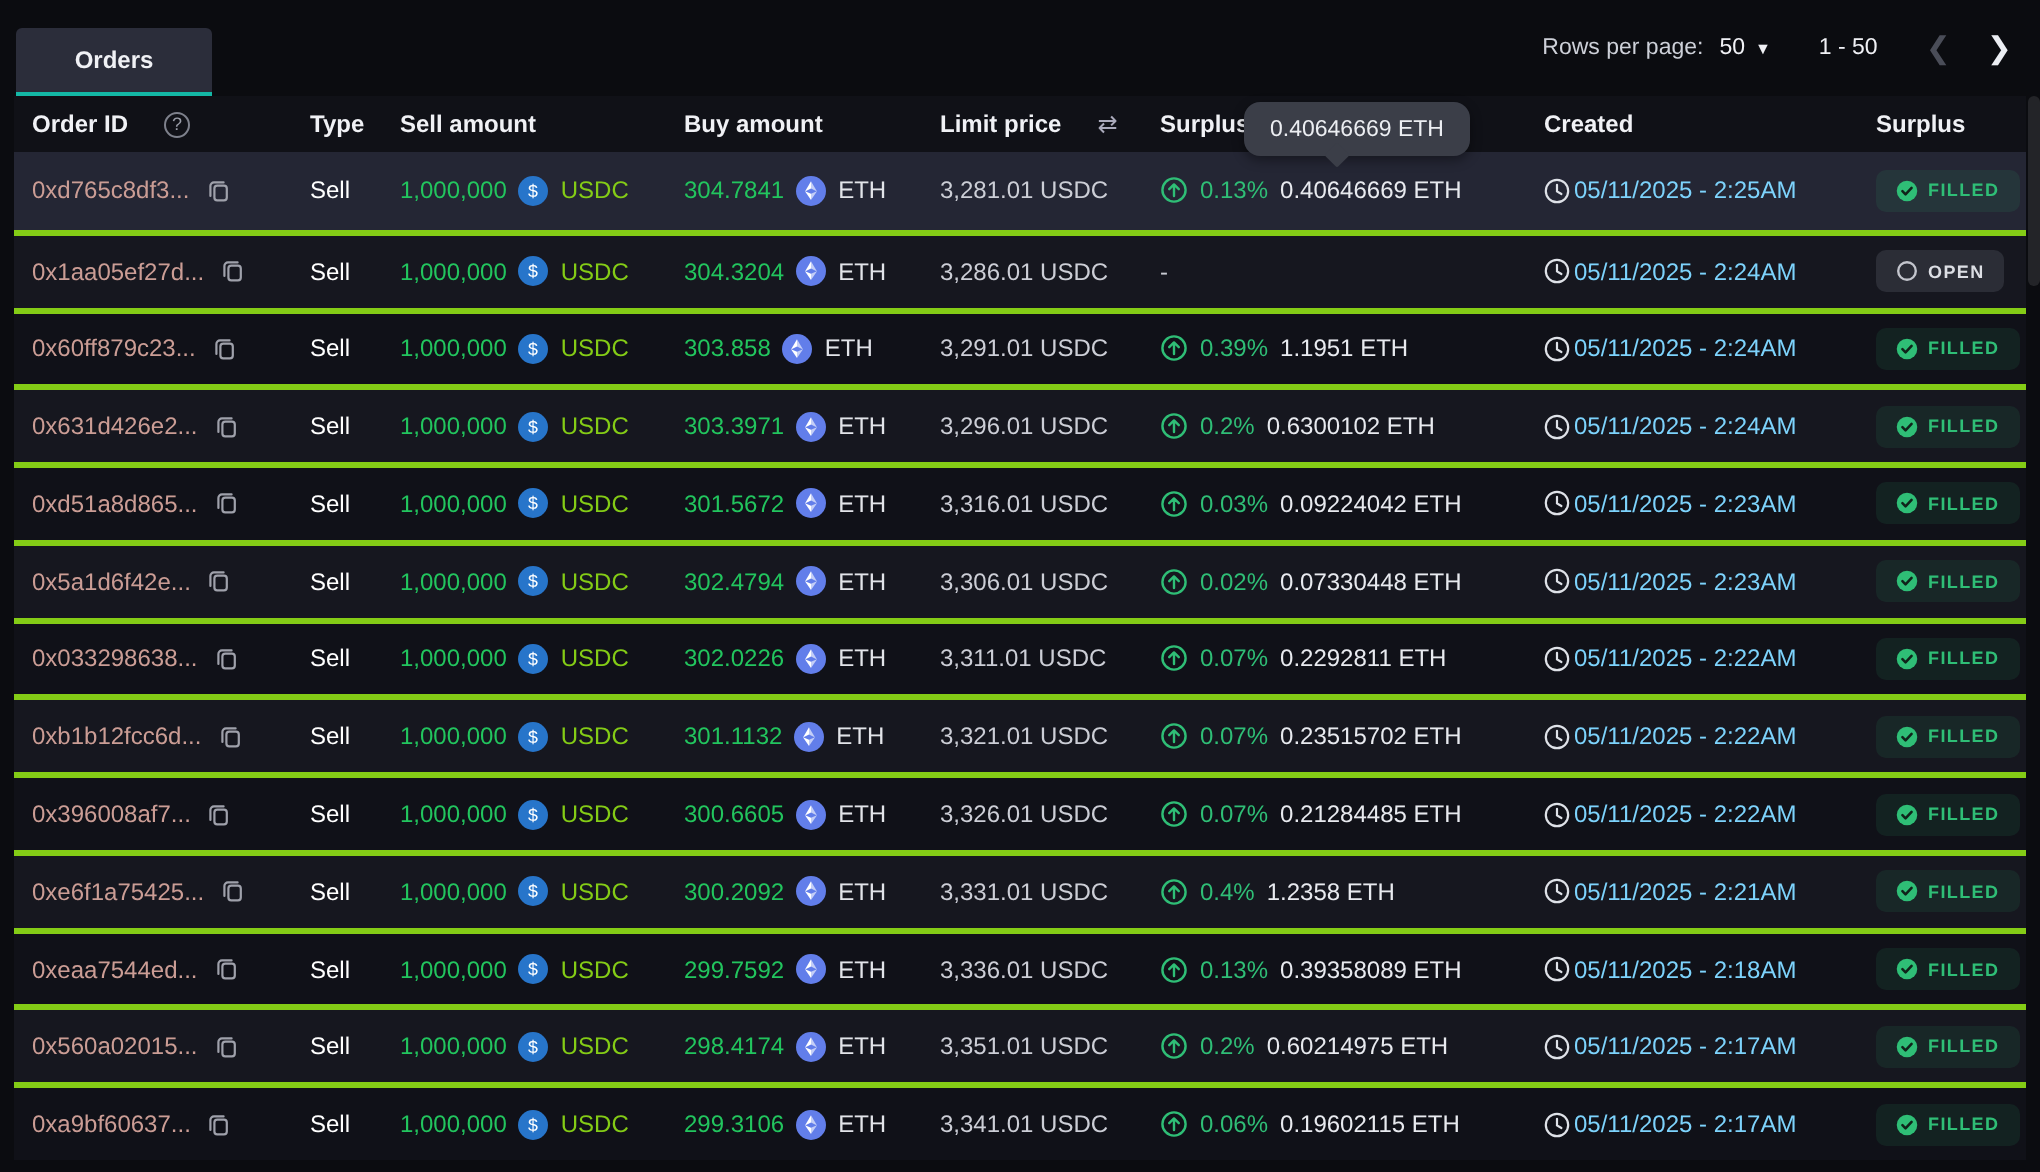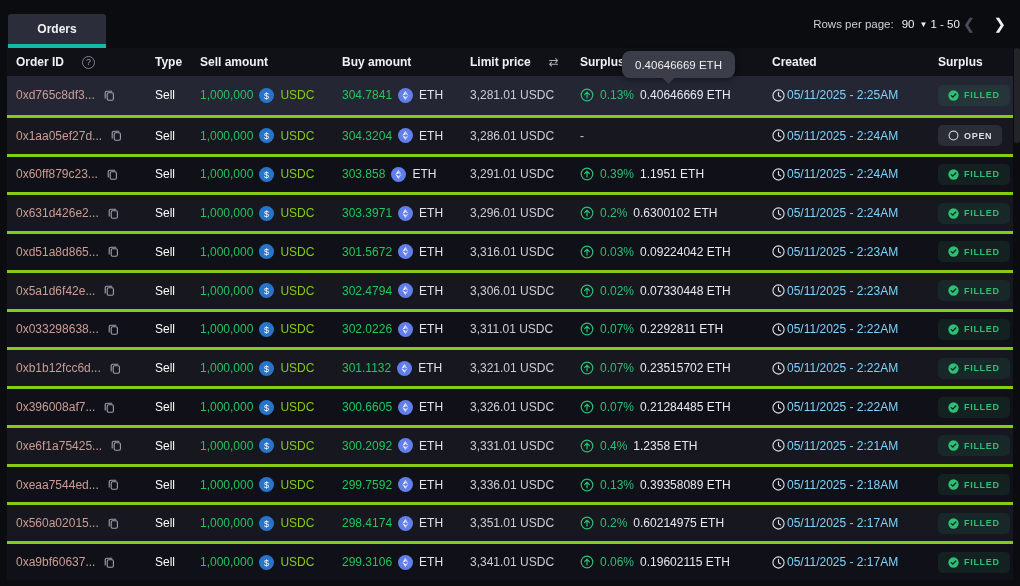--- a/index.html
+++ b/index.html
@@ -3,23 +3,23 @@
 <meta charset="utf-8">
 <style>
   html,body{margin:0;padding:0;width:1020px;height:586px;overflow:hidden;background:#0b0c10;
     font-family:"Liberation Sans","DejaVu Sans",sans-serif;-webkit-font-smoothing:antialiased;}
   *{box-sizing:border-box;}
 
   
   .topbar{height:48px;display:flex;align-items:flex-end;justify-content:space-between;
     padding:0 14px 0 8px;background:#0b0c10;position:relative;}
   .tab{width:98px;height:34px;display:flex;align-items:center;justify-content:center;
-    background:#2b2d3a;border-bottom:4px solid #14b8a6;border-radius:3px 3px 0 0;
+    background:#2b2d3a;border-bottom:2px solid #14b8a6;border-radius:3px 3px 0 0;
     color:#f0f1f5;font-size:12px;font-weight:bold;cursor:pointer;}
-  .pagination{display:flex;align-items:center;gap:3px;height:48px;
+  .pagination{display:flex;align-items:center;gap:24px;height:48px;
     font-size:11.5px;color:#cdd0d8;}
   .rpp{display:flex;align-items:center;gap:8px;}
   .rpp-select{display:flex;align-items:center;gap:5px;color:#f0f1f5;cursor:pointer;}
   .rpp-caret{font-size:8px;color:#f0f1f5;}
   .range{color:#f0f1f5;}
   .nav-arrows{display:flex;align-items:center;gap:18px;font-size:15px;}
   .arrow-prev{color:#4a4d58;cursor:default;}
   .arrow-next{color:#eceef3;cursor:pointer;}
 
   
@@ -76,21 +76,21 @@
 <body>
 
 <div class="topbar">
   <div class="tab">
     <span>Orders</span>
   </div>
   <div class="pagination">
     <div class="rpp">
       <span>Rows per page:</span>
       <span class="rpp-select">
-        <span>90</span>
+        <span>50</span>
         <span class="rpp-caret">▼</span>
       </span>
     </div>
     <span class="range">1 - 50</span>
     <div class="nav-arrows">
       <span class="arrow-prev">❮</span>
       <span class="arrow-next">❯</span>
     </div>
   </div>
 </div>

